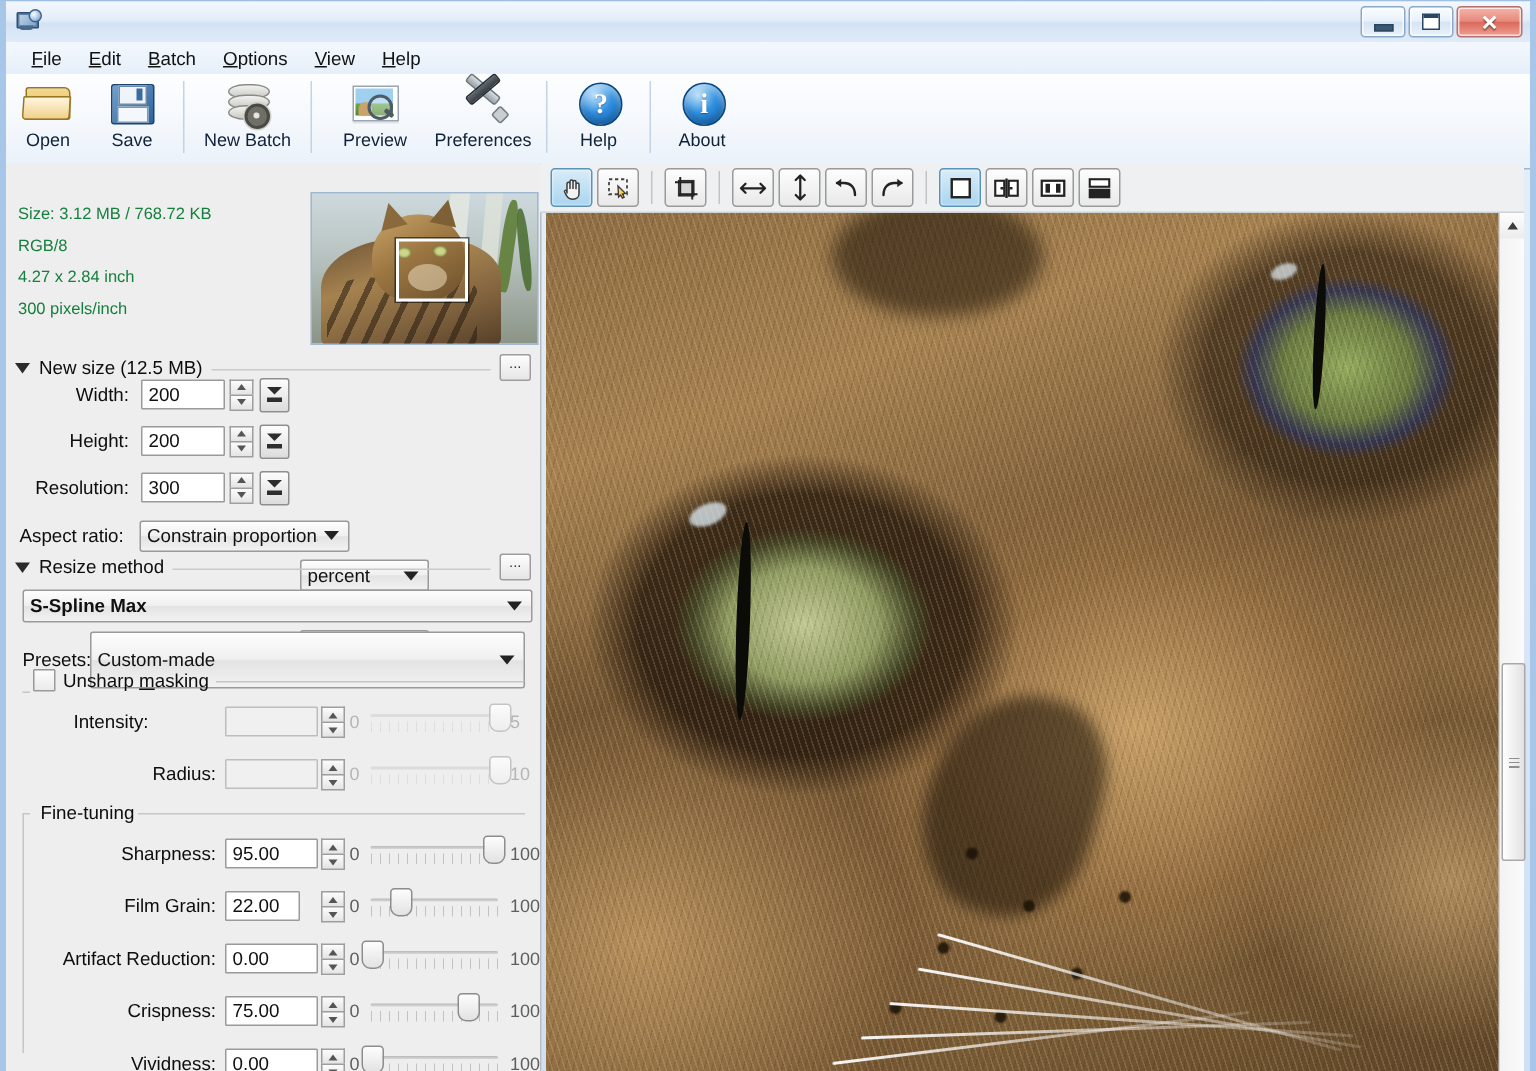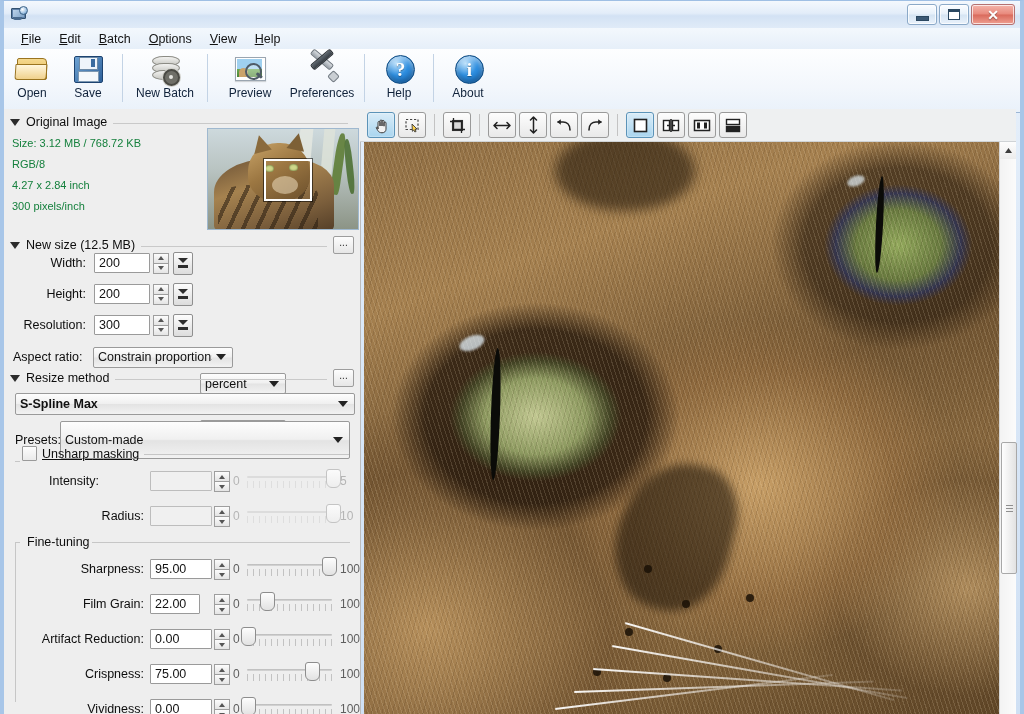--- a/index.html
+++ b/index.html
@@ -375,25 +375,20 @@
           <div class="ico-round">
             <span>i</span>
           </div>
         </div>
       <div class="tb-label">About</div>
     </div>
   </div>
 
   <div class="leftpanel">
 
-    <div class="section-head" style="top:0;">
-      <div class="tri"></div>
-      <div class="txt">Original Image</div>
-      <div class="rule"></div>
-    </div>
 
     <div class="info-lines" style="top:28px;">
       <div>Size: 3.12 MB / 768.72 KB</div>
       <div>RGB/8</div>
       <div>4.27 x 2.84 inch</div>
       <div>300 pixels/inch</div>
     </div>
 
     <div class="thumb" style="top:19px;">
       <div class="sky"></div>
@@ -504,21 +499,21 @@
       <div class="rlabel" style="width:45px;text-align:left;">Presets:</div>
       <div class="combo" style="width:290px;height:38px;">
         <div class="cl">Custom-made</div>
         <div class="cd"></div>
       </div>
     </div>
 
     <div class="grp-line" style="left:11px;top:352px;width:5px;"></div>
     <div style="position:absolute;left:18px;top:337px;display:flex;align-items:center;gap:5px;">
       <span class="chk"></span>
-      <span style="font-size:12.5px;color:#0d0d0d;text-decoration:underline;" id="unsharp-label">Unsharp <u>m</u>asking</span>
+      <span style="font-size:12.5px;color:#0d0d0d;" id="unsharp-label">Unsharp <u>m</u>asking</span>
     </div>
     <div class="grp-line" style="left:140px;top:345px;width:205px;"></div>
 
     <div id="unsharp-rows">
         <div style="position: absolute; left: 0px; width: 140px; text-align: center; top: 365px; font-size: 12.5px; color: rgb(13, 13, 13);">Intensity:</div>
         <input class="tinput dis" disabled="" style="position: absolute; left: 146px; top: 362px; width: 62px;">
         <div class="spin" style="position: absolute; left: 210px; top: 362px; margin: 0px;">
           <div class="up">
             <i class="ar u"></i>
           </div>

